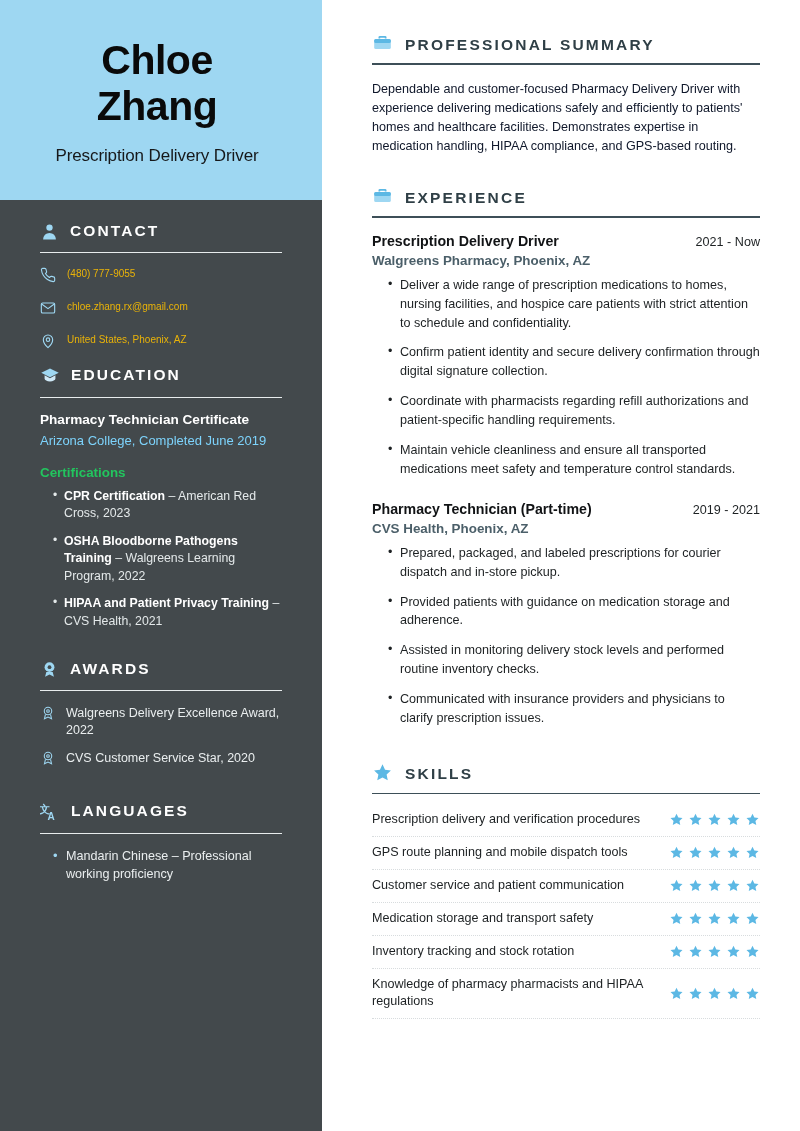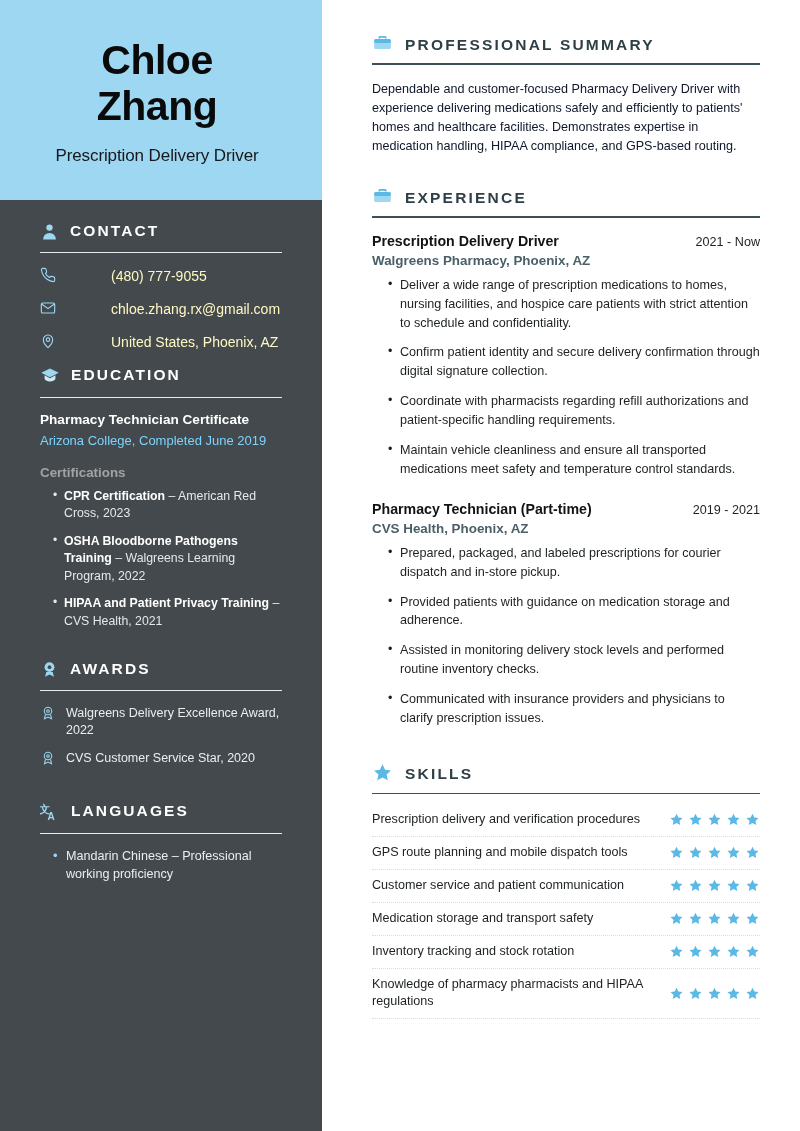--- a/index.html
+++ b/index.html
@@ -78,41 +78,40 @@
     margin-bottom: 14px;
   }
 
   .contact-row {
     display: flex;
     align-items: flex-start;
     gap: 11px;
     margin-bottom: 13px;
   }
   .contact-text {
-    font-size: 14px;
-    color: #fef9c3;
+    font-size: 10px;
+    color: #eab308;
     line-height: 1.35;
-    margin-left: 44px;
   }
 
   .edu-title {
     font-size: 13.6px;
     font-weight: bold;
     color: #ffffff;
     margin-bottom: 6px;
   }
   .edu-sub {
     font-size: 13px;
     color: #7dd3fc;
     margin-bottom: 17px;
   }
   .cert-head {
     font-size: 13.4px;
     font-weight: bold;
-    color: #a3a3a3;
+    color: #22c55e;
     margin-bottom: 8px;
   }
   .cert-list { list-style: none; padding-left: 13px; }
   .cert-item {
     position: relative;
     font-size: 12.3px;
     color: #e4e9ea;
     line-height: 1.42;
     margin-bottom: 10px;
     padding-left: 11px;

